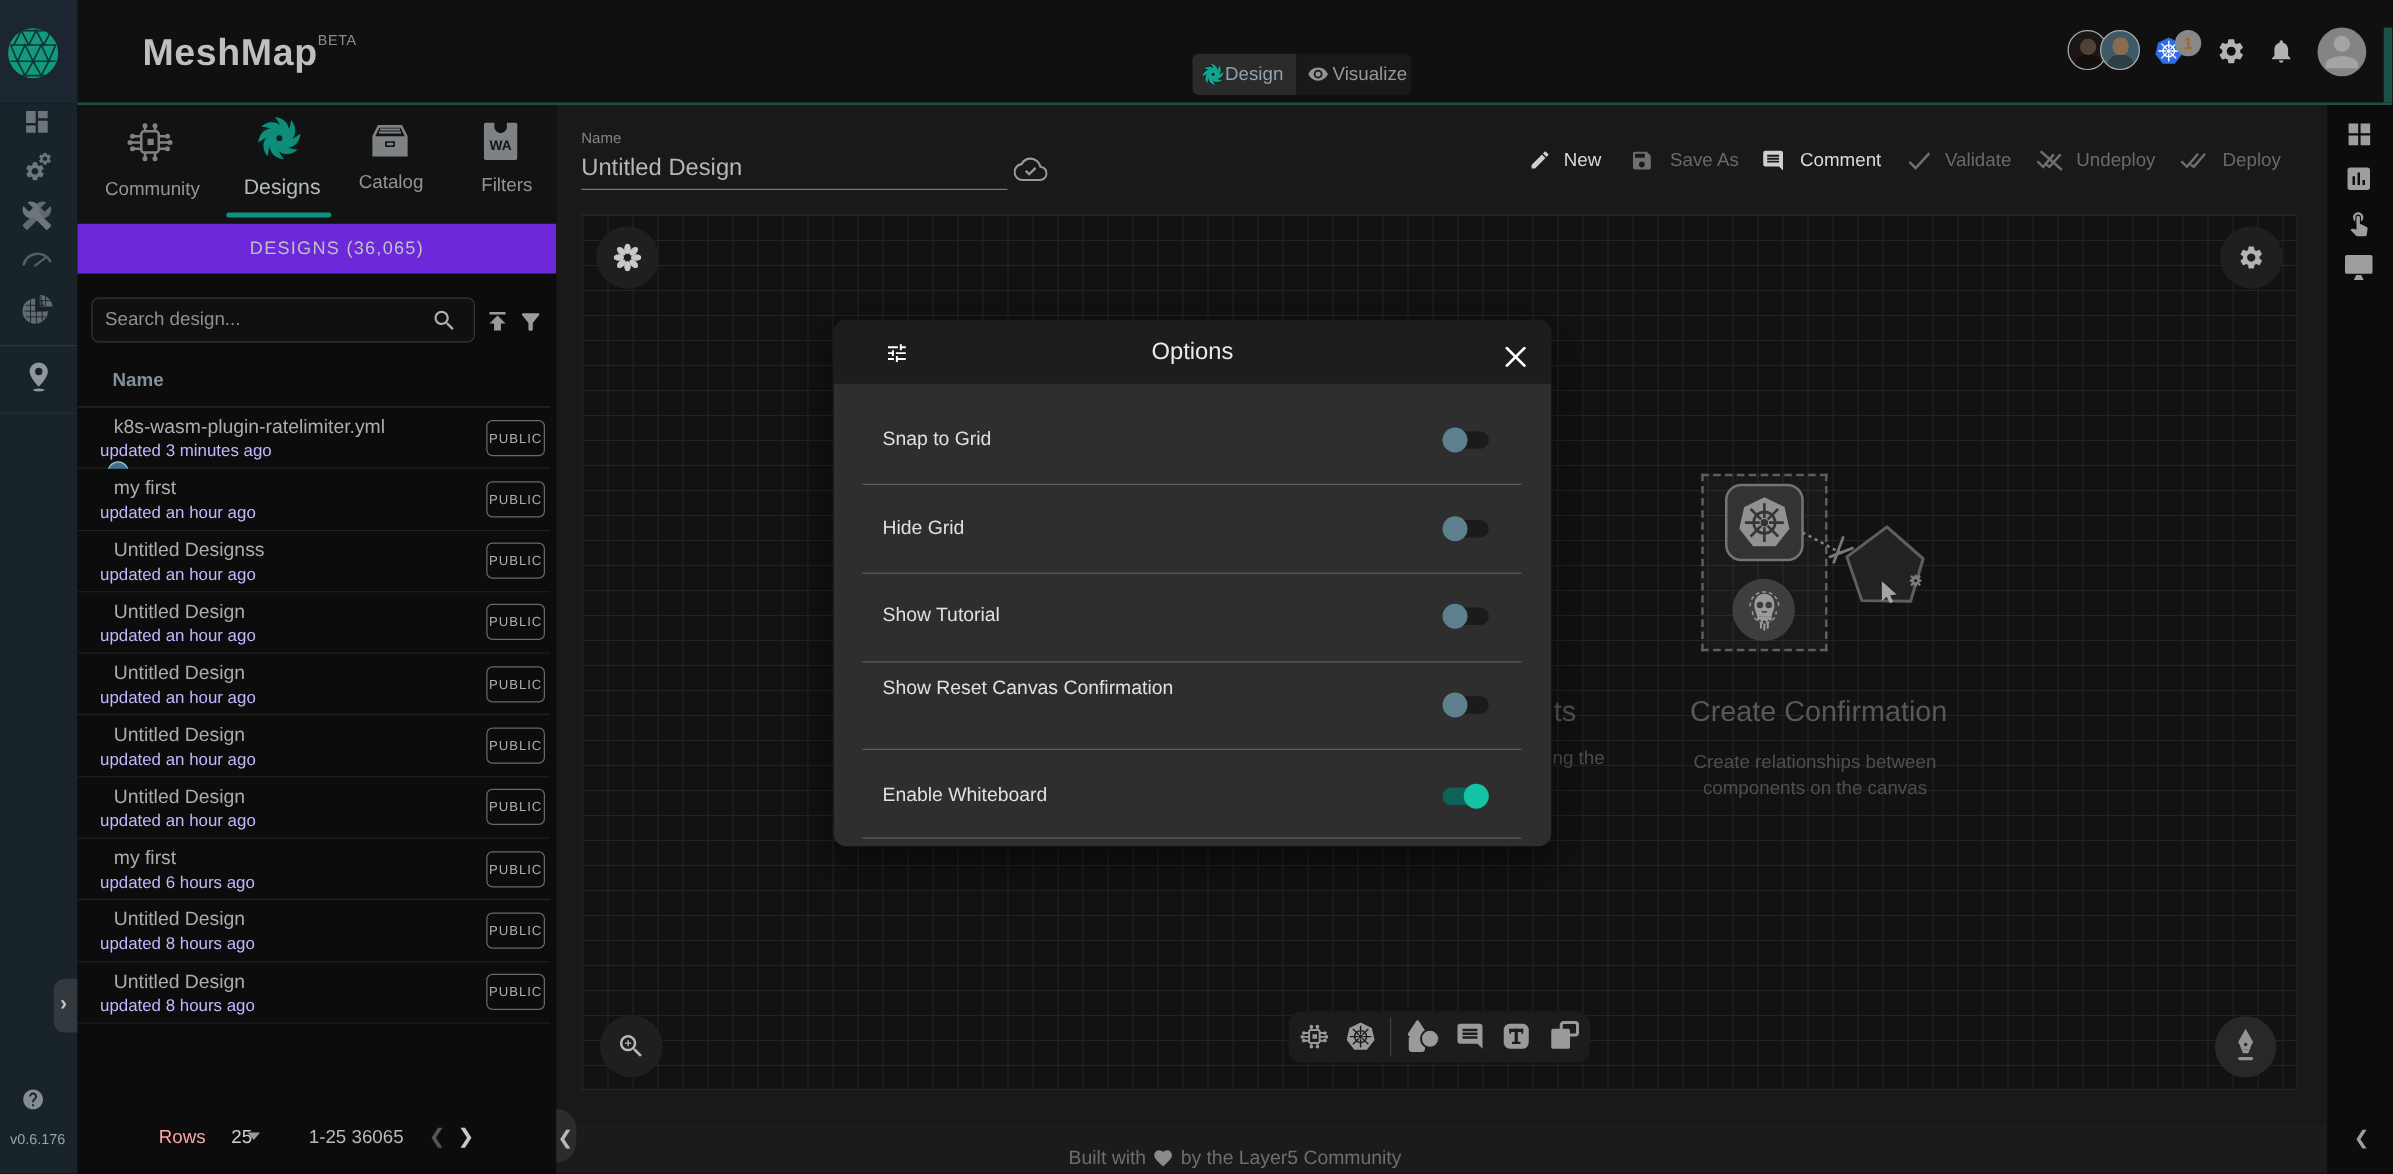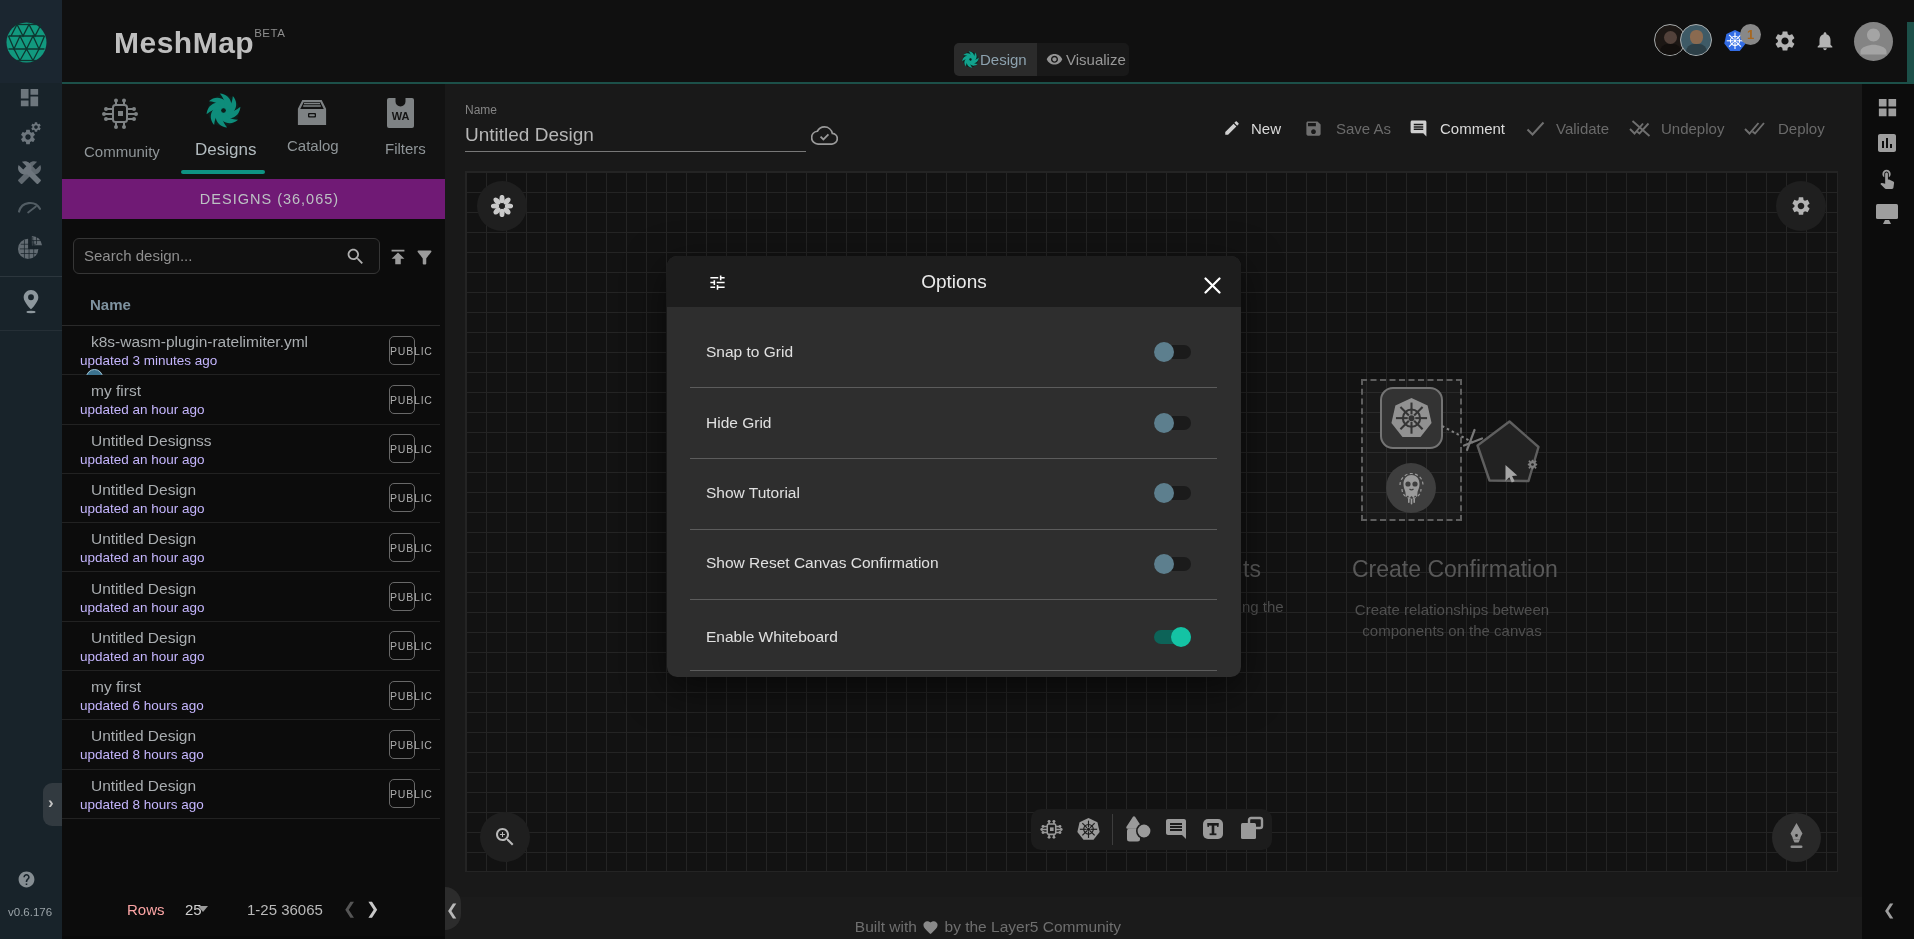--- a/index.html
+++ b/index.html
@@ -253,21 +253,21 @@
   </div>
   <div class="abs" style="left:287px;top:137px;font-size:15px;color:#8f9598;">Catalog</div>
 
   <div class="abs" style="left:387px;top:98px;">
     <svg width="27" height="30" viewBox="0 0 27 30">
       <path fill="#7e8284" d="M2 0 H8.5 V3.5 A2 2 0 0 0 18.5 3.5 V0 H25 A2 2 0 0 1 27 2 V28 A2 2 0 0 1 25 30 H2 A2 2 0 0 1 0 28 V2 A2 2 0 0 1 2 0 Z"></path>
       <text x="13.5" y="22" font-size="11" font-weight="bold" fill="#141414" text-anchor="middle" font-family="Liberation Sans">WA</text>
     </svg>
   </div>
   <div class="abs" style="left:385px;top:140px;font-size:15px;color:#8f9598;">Filters</div>
-  <div class="abs" style="left:62px;top:179px;width:383px;height:40px;background:#701a75;color:#bcc1c3;font-size:14.5px;letter-spacing:1px;text-align:center;line-height:40px;padding-left:32px;">DESIGNS (36,065)</div>
+  <div class="abs" style="left:62px;top:179px;width:383px;height:40px;background:#6d28d9;color:#bcc1c3;font-size:14.5px;letter-spacing:1px;text-align:center;line-height:40px;padding-left:32px;">DESIGNS (36,065)</div>
   <div class="abs" style="left:62px;top:219px;width:383px;height:717px;background:#0c0c0c;"></div>
 
   <div class="abs" style="left:73px;top:238px;width:307px;height:36px;border:1px solid #363636;border-radius:6px;background:#101010;"></div>
   <div class="abs" style="left:84px;top:247px;font-size:15px;color:#8f8f8f;">Search design...</div>
   <div class="abs" style="left:345px;top:246px;">
     <svg width="21" height="21" viewBox="0 0 24 24">
         <path fill="#b0b0b0" d="M15.5 14h-.79l-.28-.27C15.41 12.59 16 11.11 16 9.5 16 5.91 13.09 3 9.5 3S3 5.91 3 9.5 5.91 16 9.5 16c1.61 0 3.09-.59 4.23-1.57l.27.28v.79l5 4.99L20.49 19l-4.99-5zm-6 0C7.01 14 5 11.99 5 9.5S7.01 5 9.5 5 14 7.01 14 9.5 11.99 14 9.5 14z"></path>
       </svg>
   </div>
   <div class="abs" style="left:387px;top:246px;">
@@ -280,21 +280,21 @@
         <path fill="#9b9b9b" d="M4.25 5.61C6.27 8.2 10 13 10 13v6c0 .55.45 1 1 1h2c.55 0 1-.45 1-1v-6s3.72-4.8 5.74-7.39c.51-.66.04-1.61-.79-1.61H5.04c-.83 0-1.3.95-.79 1.61z"></path>
       </svg>
   </div>
 
   <div class="abs" style="left:90px;top:296px;font-size:15px;font-weight:bold;color:#7e929f;">Name</div>
   <div class="abs" style="left:62px;top:325px;width:378px;height:1px;background:#2a2a2a;"></div>
   <style>
     .drow { position:absolute; left:62px; width:378px; height:49.3px; overflow:hidden; }
     .drow .nm { position:absolute; left:29px; top:7px; font-size:15.5px; color:#a9adb0; }
     .drow .sub { position:absolute; left:18px; top:27px; font-size:13.5px; color:#c4b5fd; }
-    .drow .chip { position:absolute; left:327px; top:9.5px; width:26px; height:29px; border:1px solid #686868; border-radius:5px; font-size:10.5px; color:#aeaeae; letter-spacing:0.8px; text-align:center; line-height:29px; }
+    .drow .chip { position:absolute; left:327px; top:9.5px; width:47px; height:29px; border:1px solid #686868; border-radius:5px; font-size:10.5px; color:#aeaeae; letter-spacing:0.8px; text-align:center; line-height:29px; }
     .drow .dv { position:absolute; left:0; bottom:0; width:378px; height:1px; background:#222; }
   </style>
   <div class="drow" style="top:326px;">
       <div class="nm">k8s-wasm-plugin-ratelimiter.yml</div>
       <div class="sub">updated 3 minutes ago</div>
       <div class="chip">PUBLIC</div>
       <div class="dv"></div>
       <div style="position:absolute;left:23.5px;top:43px;width:17px;height:17px;border-radius:50%;background:#3c7390;border:1.5px solid #9fc2d2;"></div>
     </div>
   <div class="drow" style="top:375.3px;">
@@ -661,21 +661,21 @@
       <div class="toggle-off-thumb" style="top:86px;"></div>
     <div class="mdiv" style="top:131px;"></div>
     <div class="mrow-label" style="top:158px;">Hide Grid</div>
     <div class="toggle-off-track" style="top:160px;"></div>
       <div class="toggle-off-thumb" style="top:157px;"></div>
     <div class="mdiv" style="top:201.5px;"></div>
     <div class="mrow-label" style="top:228px;">Show Tutorial</div>
     <div class="toggle-off-track" style="top:230px;"></div>
       <div class="toggle-off-thumb" style="top:227px;"></div>
     <div class="mdiv" style="top:272.5px;"></div>
-    <div class="mrow-label" style="top:298px;">Show Reset Canvas Confirmation</div>
+    <div class="mrow-label" style="top:286px;">Show Reset Canvas Confirmation</div>
     <div class="toggle-off-track" style="top:301px;"></div>
       <div class="toggle-off-thumb" style="top:298px;"></div>
     <div class="mdiv" style="top:343px;"></div>
     <div class="mrow-label" style="top:372px;">Enable Whiteboard</div>
     <div class="toggle-on-track" style="top:374px;"></div>
       <div class="toggle-on-thumb" style="top:371px;"></div>
     <div class="mdiv" style="top:414px;"></div>
   </div>
 
 </div>

